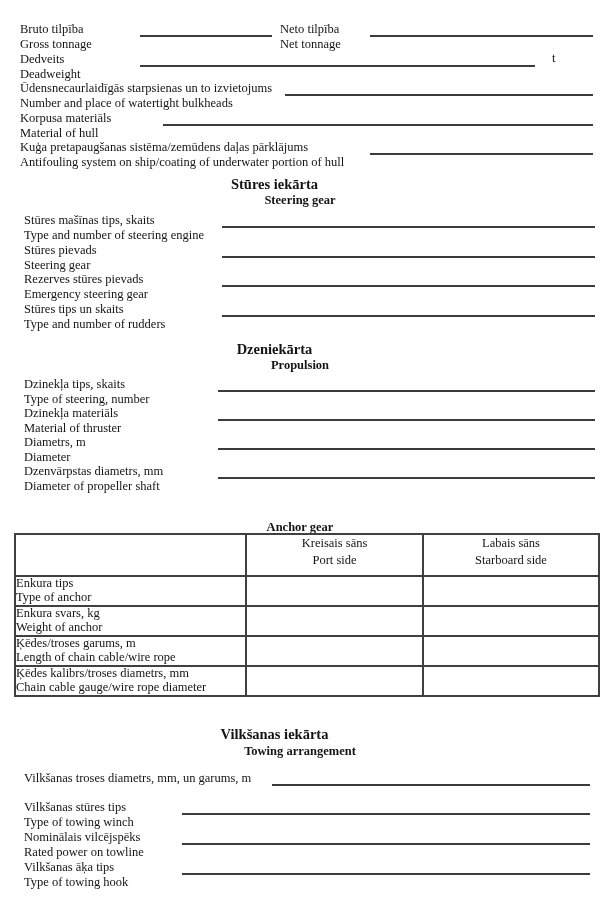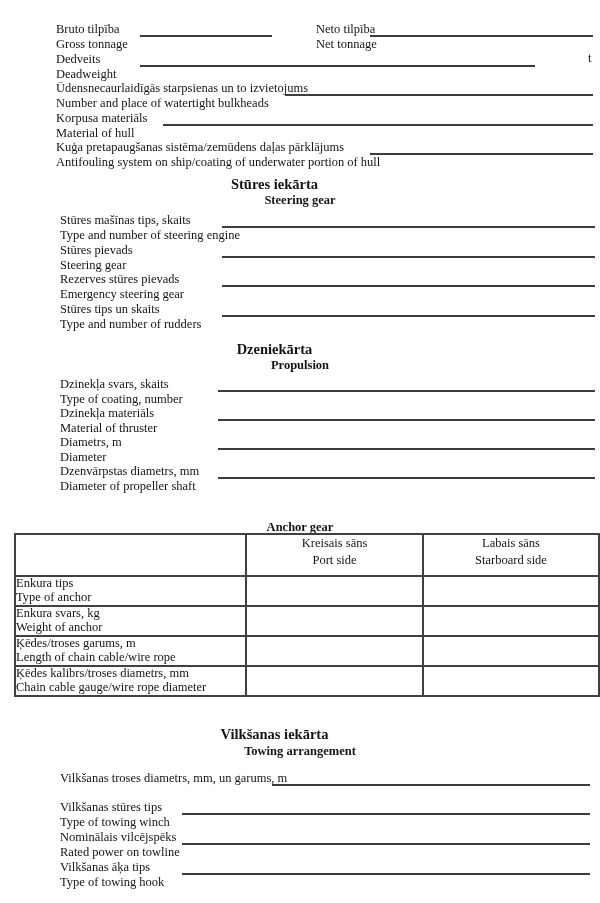--- a/index.html
+++ b/index.html
@@ -1,20 +1,20 @@
 <!DOCTYPE html>
 <html><head>
 <meta charset="utf-8">
 <style>
   html,body{margin:0;padding:0;background:#ffffff;}
   body{width:600px;height:903px;position:relative;overflow:hidden;
        font-family:"Liberation Serif","DejaVu Serif",serif;
        font-size:12.5px;line-height:15px;color:#141414;}
   .page{position:absolute;inset:0;background:#fff;}
-  .t{position:absolute;white-space:nowrap;margin-left:36px;}
+  .t{position:absolute;white-space:nowrap;}
   .u{position:absolute;height:1.5px;background:#3c3c3c;}
   .h1{position:absolute;left:0;width:549px;text-align:center;
       font-weight:bold;font-size:14.5px;line-height:16px;}
   .h2{position:absolute;left:0;width:600px;text-align:center;
       font-weight:bold;font-size:12.5px;line-height:15px;}
   table.anchor{position:absolute;left:14px;top:533px;width:578px;
       border-collapse:collapse;table-layout:fixed;}
   table.anchor td,table.anchor th{border:2px solid #404040;padding:0;
       font-weight:normal;font-size:12.5px;vertical-align:top;}
   table.anchor{border:1.5px solid #1a1a1a;}
@@ -68,22 +68,22 @@
   <div class="t" style="left:24px;top:287px">Emergency steering gear</div>
   <div class="u" style="left:222px;top:285px;width:373px"></div>
 
   <div class="t" style="left:24px;top:302px">Stūres tips un skaits</div>
   <div class="t" style="left:24px;top:317px">Type and number of rudders</div>
   <div class="u" style="left:222px;top:315px;width:373px"></div>
 
   <div class="h1" style="top:341px">Dzeniekārta</div>
   <div class="h2" style="top:358px">Propulsion</div>
 
-  <div class="t" style="left:24px;top:377px">Dzinekļa svars, skaits</div>
-  <div class="t" style="left:24px;top:392px">Type of coating, number</div>
+  <div class="t" style="left:24px;top:377px">Dzinekļa tips, skaits</div>
+  <div class="t" style="left:24px;top:392px">Type of steering, number</div>
   <div class="u" style="left:218px;top:390px;width:377px"></div>
 
   <div class="t" style="left:24px;top:406px">Dzinekļa materiāls</div>
   <div class="t" style="left:24px;top:421px">Material of thruster</div>
   <div class="u" style="left:218px;top:419px;width:377px"></div>
 
   <div class="t" style="left:24px;top:435px">Diametrs, m</div>
   <div class="t" style="left:24px;top:450px">Diameter</div>
   <div class="u" style="left:218px;top:448px;width:377px"></div>
 

